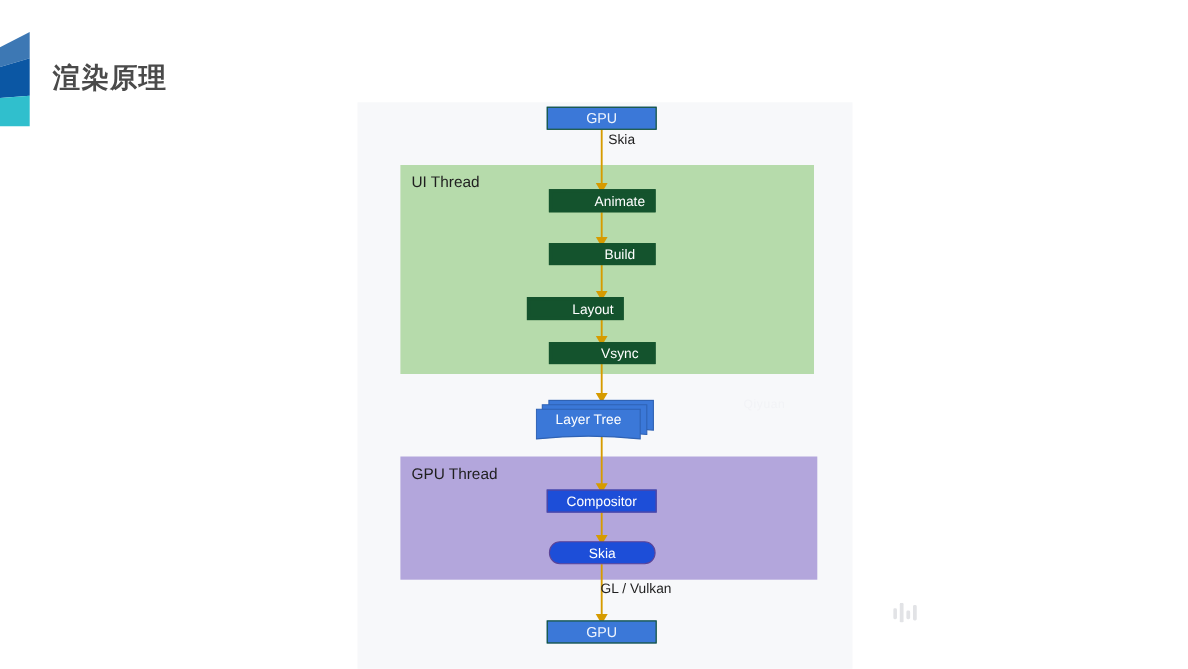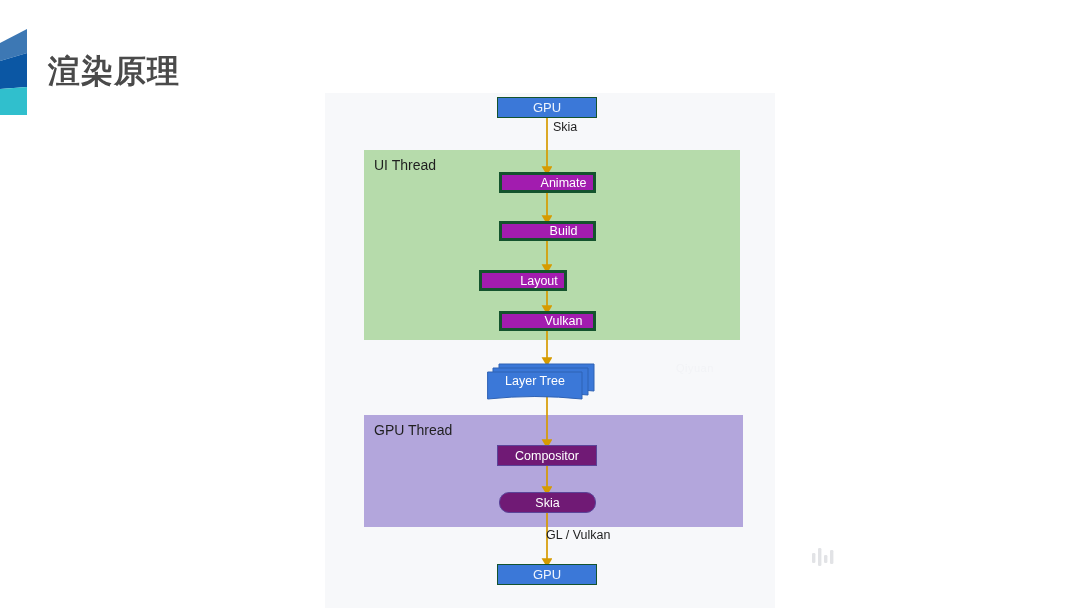--- a/index.html
+++ b/index.html
@@ -23,21 +23,21 @@
     width: 42px;
     height: 88px;
   }
   .logo-mark svg { display: block; }
 
   
   .slide-title {
     position: absolute;
     left: 48px;
     top: 54px;
-    font-size: 32px;
+    font-size: 25px;
     font-weight: 700;
     color: #4a4a4a;
     letter-spacing: 1px;
     line-height: 34px;
     white-space: nowrap;
   }
 
   
   .diagram {
     position: absolute;
@@ -99,26 +99,26 @@
     box-sizing: border-box;
     white-space: nowrap;
   }
   .node-gpu {
     background: #3b78d8;
     border: 1px solid #14532d;
     color: #eef4fd;
     font-size: 13px;
   }
   .node-ui {
-    background: #a21caf;
+    background: #14532d;
     border: 3px solid #14532d;
     padding-left: 32px;
   }
   .node-gpuwork {
-    background: #701a75;
+    background: #1d4ed8;
     border: 1px solid #5b4499;
   }
 
   #gpu-top     { left: 497px; top: 97px;  width: 100px; height: 21px; }
   #node-animate{ left: 499px; top: 172px; width: 97px;  height: 21px; }
   #node-build  { left: 499px; top: 221px; width: 97px;  height: 20px; }
   #node-layout { left: 479px; top: 270px; width: 88px;  height: 21px; }
   #node-paint  { left: 499px; top: 311px; width: 97px;  height: 20px; }
   #node-compositor { left: 497px; top: 445px; width: 100px; height: 21px; }
   #node-skia   { left: 499px; top: 492px; width: 97px;  height: 21px; border-radius: 10px; }
@@ -224,21 +224,21 @@
   </g>
 </svg>
 
 <div class="node node-gpu" id="gpu-top">GPU</div>
 
 <div class="edge-label" id="label-vsync">Skia</div>
 
 <div class="node node-ui" id="node-animate">Animate</div>
 <div class="node node-ui" id="node-build">Build</div>
 <div class="node node-ui" id="node-layout">Layout</div>
-<div class="node node-ui" id="node-paint">Vulkan</div>
+<div class="node node-ui" id="node-paint">Vsync</div>
 
 <div class="layer-tree">
   <svg width="108" height="40" viewBox="0 0 108 40" xmlns="http://www.w3.org/2000/svg">
     <g fill="#3b78d8" stroke="#2f62b4" stroke-width="1">
       <path d="M12,1 L107,1 L107,28 Q60,23 12,28 Z"></path>
       <path d="M6,5 L101,5 L101,32 Q54,27 6,32 Z"></path>
       <path d="M0.6,9 L95,9 L95,36 Q48,31 0.6,36 Z"></path>
     </g>
   </svg>
   <div class="layer-tree-label">Layer Tree</div>

